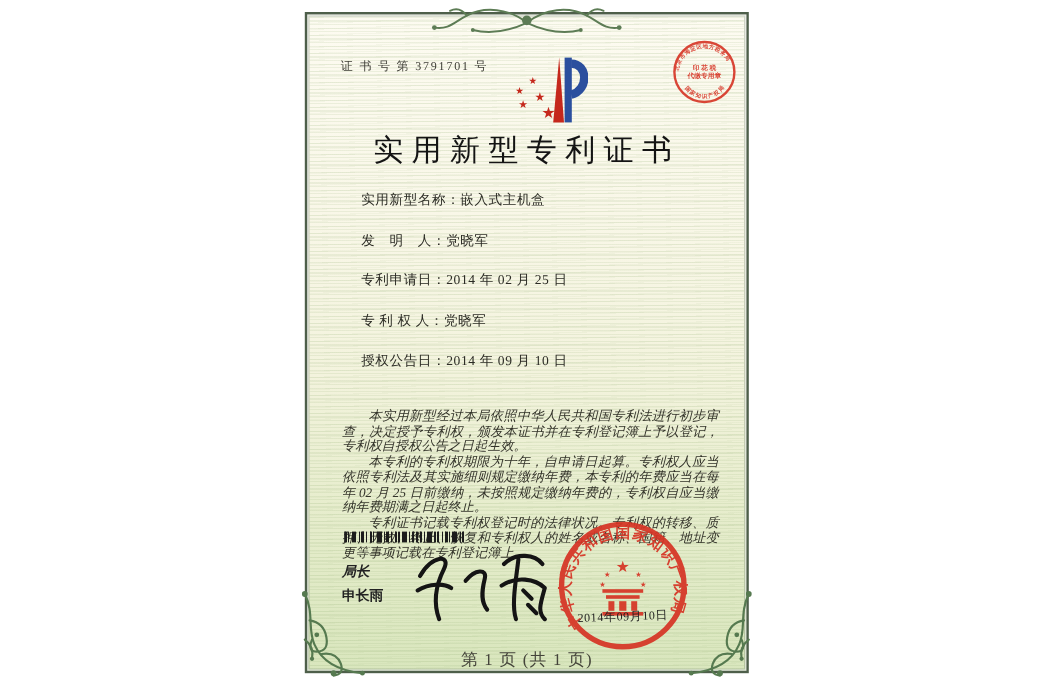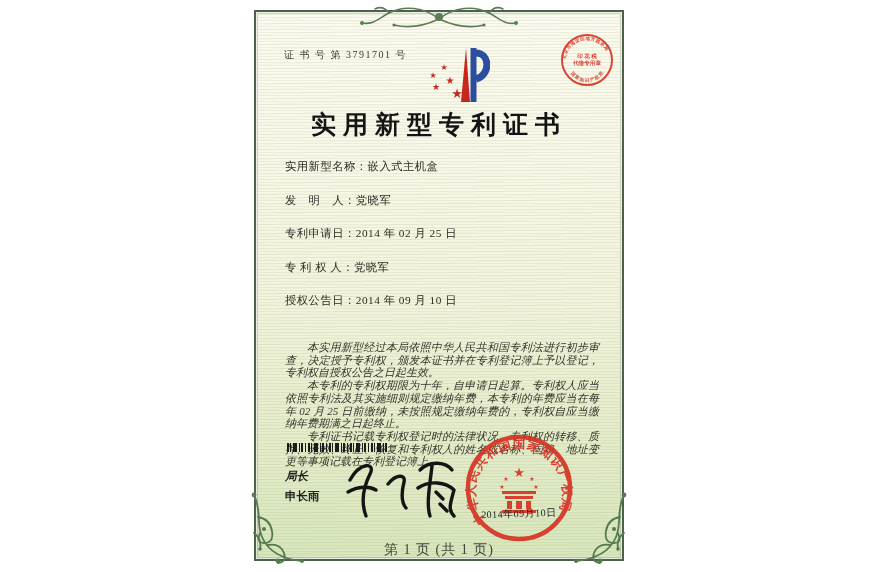--- a/index.html
+++ b/index.html
@@ -25,26 +25,26 @@
   }
 
   .cert-number{position:absolute;left:28px;top:36px;font-size:10px;letter-spacing:1.5px;color:#3c3c34;z-index:3;}
 
   .logo{position:absolute;left:160px;top:30px;width:74px;height:66px;z-index:3;}
 
   .tax-stamp{position:absolute;left:303px;top:20px;width:56px;height:56px;z-index:4;opacity:.9;}
 
   .title{
     position:absolute;left:0;right:0;top:96px;text-align:center;
-    font-size:25px;font-weight:bold;letter-spacing:7px;color:#141414;z-index:3;
+    font-size:25px;font-weight:normal;letter-spacing:7px;color:#141414;z-index:3;
   }
 
   .fields{position:absolute;left:29px;top:147px;right:18px;z-index:3;}
   .field-row{margin-bottom:18.5px;font-size:11.3px;color:#2b2b24;letter-spacing:.5px;white-space:nowrap;}
-  .field-row .lbl{display:inline;}
+  .field-row .lbl{display:inline;margin-left:16px;}
   .field-row .val{display:inline;font-family:Liberation Serif, serif;}
 
   .body-text{
     position:absolute;left:29px;right:23px;top:329px;z-index:3;
     font-size:11px;line-height:12.7px;color:#33332a;text-align:justify;
     font-style:italic;
   }
   .body-text p{margin:0;text-indent:2em;}
 
   .barcode{

